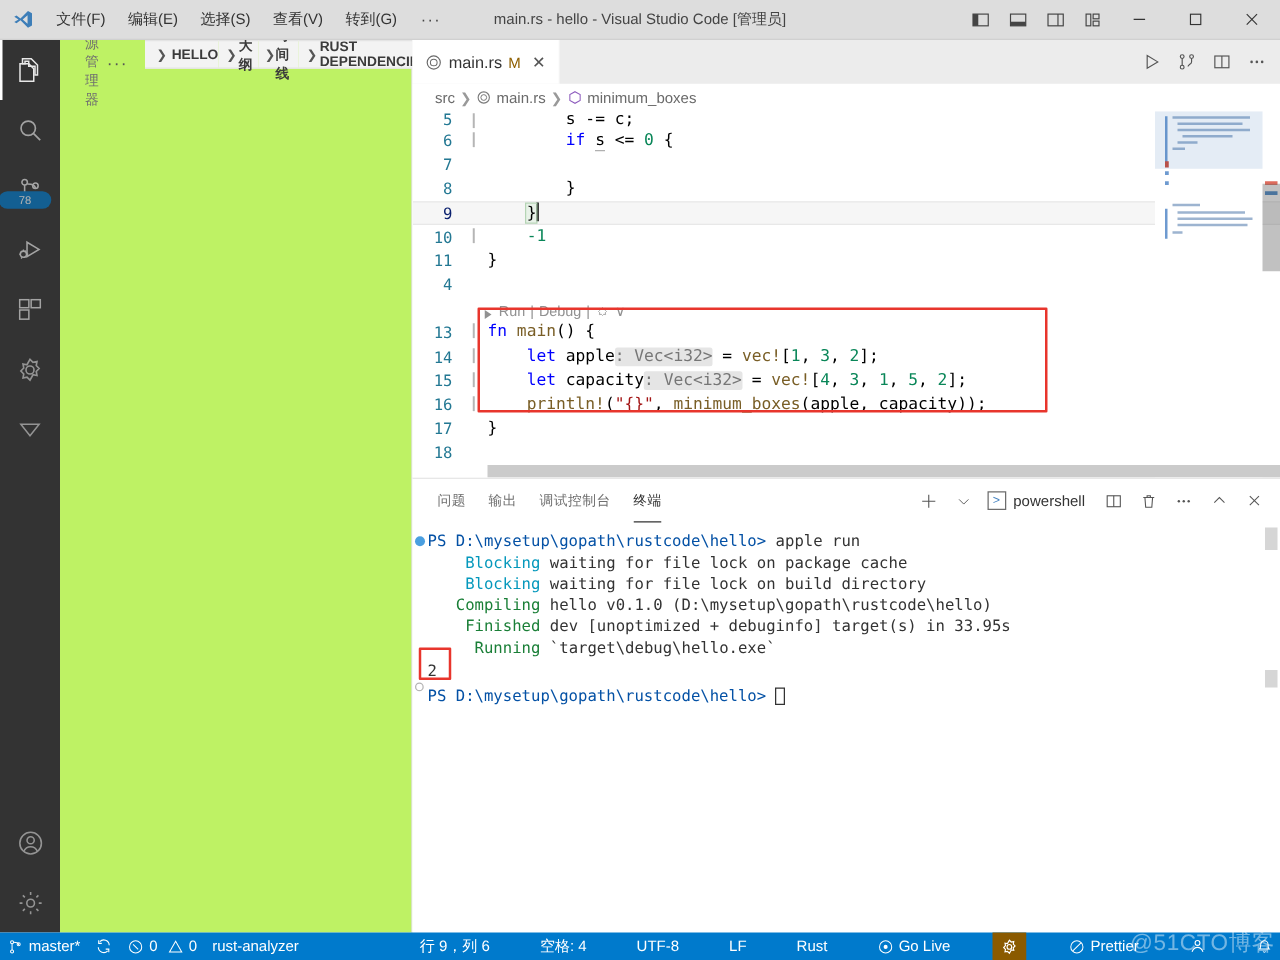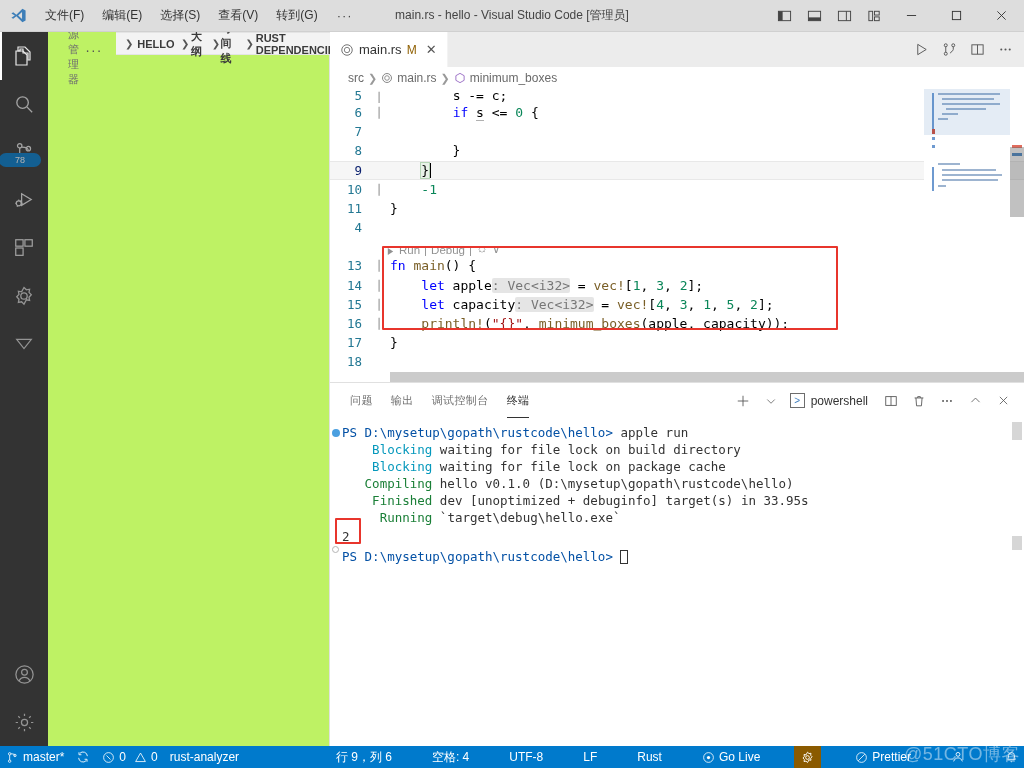--- a/index.html
+++ b/index.html
@@ -606,22 +606,22 @@
                   <line x1="3.5" y1="3.5" x2="12.5" y2="12.5" stroke="#555"></line>
                   <line x1="12.5" y1="3.5" x2="3.5" y2="12.5" stroke="#555"></line>
                 </svg>
             </div>
           </div>
         </div>
 
         <div class="terminal">
           <span class="t-dot" style="top:11px;"></span>
           <div class="tline"><span class="t-blue">PS D:\mysetup\gopath\rustcode\hello&gt;</span><span> </span><span>apple run</span></div>
+          <div class="tline"><span>    </span><span class="t-cyan">Blocking</span><span> waiting for file lock on package cache</span></div>
           <div class="tline"><span>    </span><span class="t-cyan">Blocking</span><span> waiting for file lock on build directory</span></div>
-          <div class="tline"><span>    </span><span class="t-cyan">Blocking</span><span> waiting for file lock on package cache</span></div>
           <div class="tline"><span>   </span><span class="t-green">Compiling</span><span> hello v0.1.0 (D:\mysetup\gopath\rustcode\hello)</span></div>
           <div class="tline"><span>    </span><span class="t-green">Finished</span><span> dev [unoptimized + debuginfo] target(s) in 33.95s</span></div>
           <div class="tline"><span>     </span><span class="t-green">Running</span><span> `target\debug\hello.exe`</span></div>
           <div class="tline" style="height:22px;line-height:22px;"><span>2</span></div>
           <span class="t-dot hollow" style="top:128px;"></span>
           <div class="tline"><span class="t-blue">PS D:\mysetup\gopath\rustcode\hello&gt;</span><span> </span><span class="term-cursor"></span></div>
 
           <div class="term-redbox" style="left:5px; top:100px; width:26px; height:26px;"></div>
           <div class="panel-scroll-thumb" style="top:4px;height:18px;"></div>
           <div class="panel-scroll-thumb" style="top:118px;height:14px;"></div>

